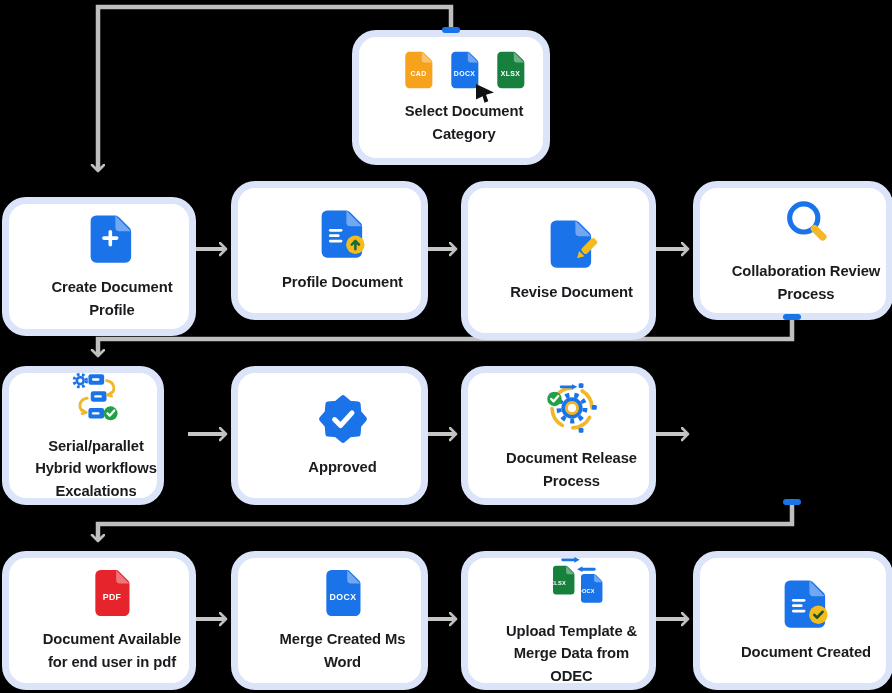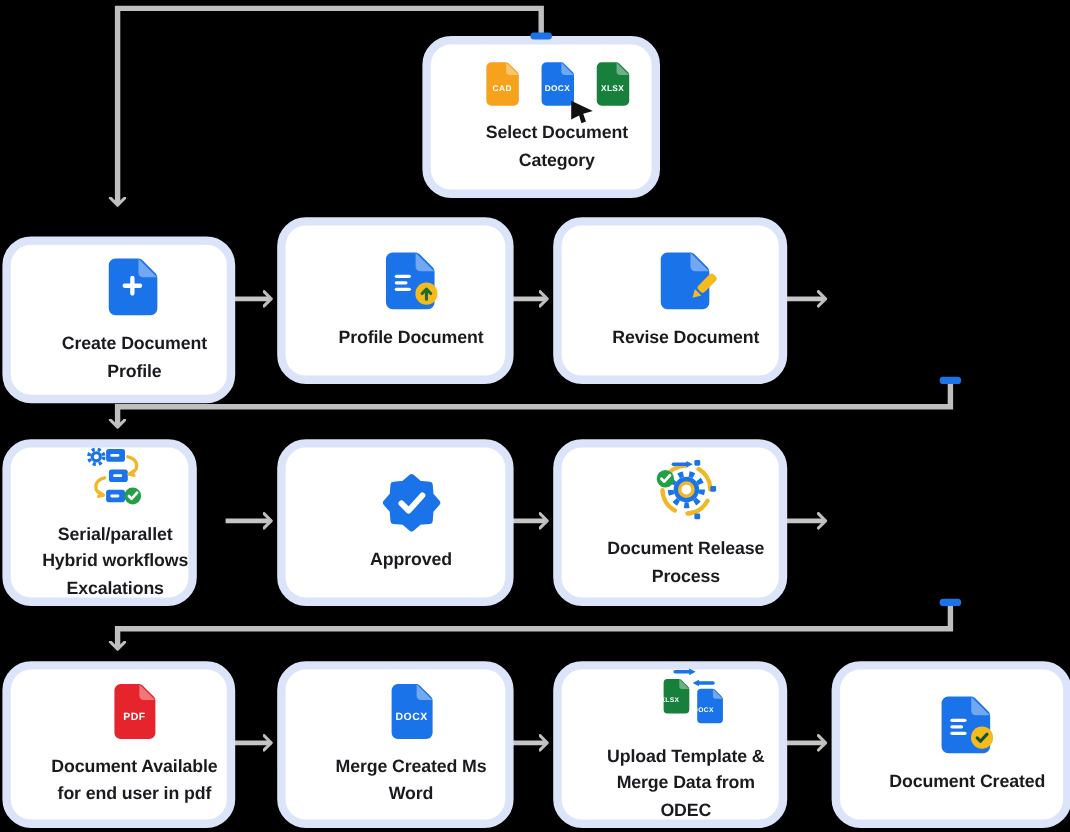--- a/index.html
+++ b/index.html
@@ -118,33 +118,42 @@
             <rect x="11.5" y="24.3" width="9.5" height="2.4" rx="1.2"></rect>
             <rect x="11.5" y="29.1" width="12" height="2.4" rx="1.2"></rect>
           </g>
         <circle cx="35" cy="33.5" r="8.2" fill="#f5bb1d"></circle>
         <path d="M35 37.6 V30.4 M31.8 33.4 L35 30.2 L38.2 33.4" fill="none" stroke="#1f6b33" stroke-width="2.3" stroke-linecap="round" stroke-linejoin="round"></path>
       </svg>
     </div>
     <div class="label" style="max-width:180px">Profile Document</div>
   </div>
 
-  <div class="card" style="left:461px;top:181px;width:195px;height:139px;">
+  <div class="card" style="left:461px;top:181px;width:195px;height:159px;">
     <div class="icon-wrap">
       <svg width="54" height="54" viewBox="0 0 48 48" style="color:#1a73e8">
           <use href="#sym-doc"></use>
         <g transform="rotate(45 34 31)">
           <rect x="30.8" y="15.5" width="6.6" height="16" rx="2.3" fill="#f5bb1d"></rect>
           <path d="M30.8 33 h6.6 l-3.3 5.8 Z" fill="#f5bb1d"></path>
         </g>
       </svg>
     </div>
     <div class="label" style="max-width:180px">Revise Document</div>
   </div>
 
+  <div class="card" style="left:693px;top:181px;width:200px;height:139px;">
+    <div class="icon-wrap">
+      <svg width="54" height="54" viewBox="0 0 48 48">
+        <circle cx="22" cy="19.5" r="12.5" fill="none" stroke="#1a73e8" stroke-width="4.6"></circle>
+        <path d="M31.5 29 L38.8 36.3" stroke="#f2b827" stroke-width="6.6" stroke-linecap="round"></path>
+      </svg>
+    </div>
+    <div class="label" style="max-width:175px">Collaboration Review Process</div>
+  </div>
 
   <div class="card" style="left:2px;top:366px;width:162px;height:139px;">
     <div class="icon-wrap">
       <svg width="56" height="56" viewBox="0 0 48 48">
         <g fill="#1a73e8">
           <rect x="17.5" y="4.5" width="13.5" height="9" rx="2"></rect>
           <rect x="19.5" y="19" width="13.5" height="9" rx="2"></rect>
           <rect x="17.5" y="33.5" width="13.5" height="9" rx="2"></rect>
         </g>
         <g fill="#fff">

